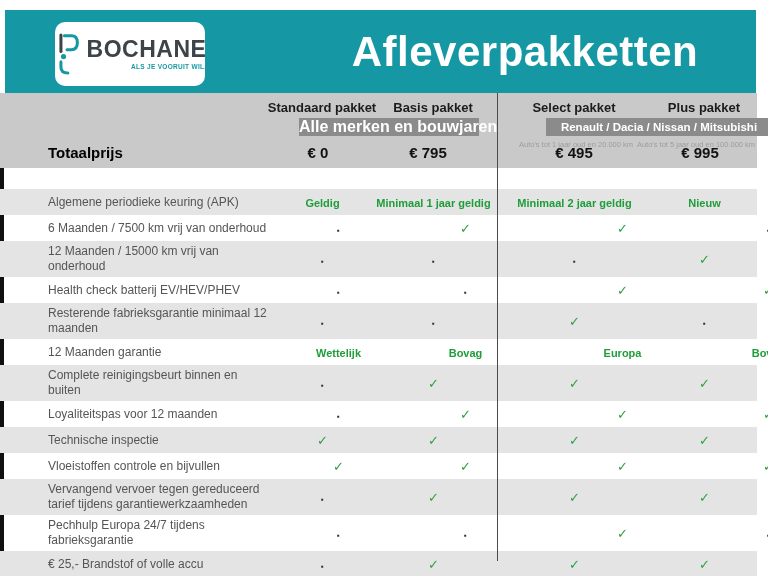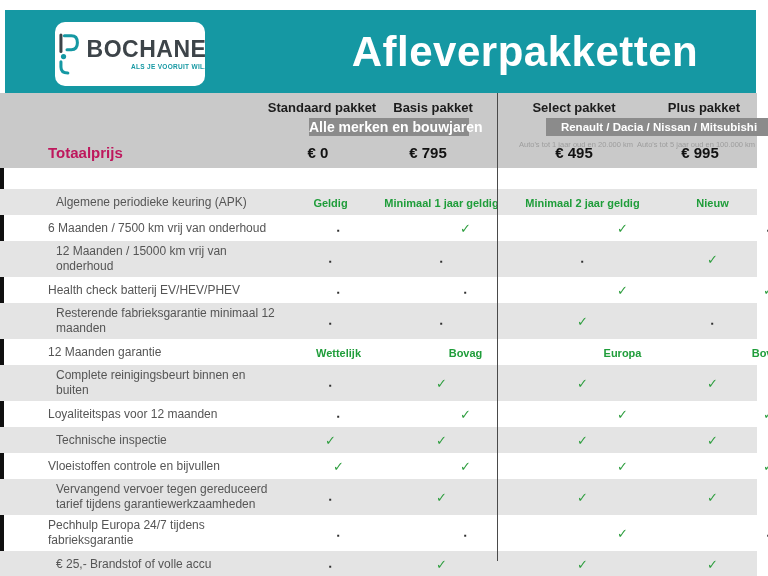--- a/index.html
+++ b/index.html
@@ -15,34 +15,34 @@
   .logo-tagline { font-size:6.5px; font-weight:bold; color:#1598a3; text-align:right; margin-top:2px; letter-spacing:0.3px; }
   .page-title { position:absolute; left:520px; top:50%; transform:translate(-50%,-50%); color:#fff;
                 font-size:42px; font-weight:bold; white-space:nowrap; letter-spacing:0.5px; }
 
   
   .head-band { position:absolute; left:0; top:93px; width:757px; height:75px; background:#c9c9c9; }
   .pkg-name { position:absolute; top:7px; transform:translateX(-50%); font-size:13px; font-weight:bold; color:#1c1c1c; white-space:nowrap; }
   .pkg-1 { left:322px; } .pkg-2 { left:433px; } .pkg-3 { left:574px; } .pkg-4 { left:704px; }
   .group-badge { position:absolute; top:25px; height:18px; transform:translateX(-50%); background:#8b8b8b;
                  color:#fff; font-weight:bold; text-align:center; line-height:18px; white-space:nowrap; }
-  .badge-left  { left:389px; width:160px; font-size:14px; }
+  .badge-left  { left:389px; width:180px; font-size:16px; }
   .badge-right { left:633px; width:226px; font-size:11.5px;margin-left:26px; }
   .pkg-caption { position:absolute; top:47px; transform:translateX(-50%); font-size:7.5px; color:#9d9d9d; white-space:nowrap; }
   .cap-3 { left:576px; } .cap-4 { left:696px; }
-  .total-label { position:absolute; left:48px; bottom:7px; font-size:15px; font-weight:bold; color:#be185d; }
+  .total-label { position:absolute; left:48px; bottom:7px; font-size:15px; font-weight:bold; color:#000000; }
   .pkg-price { position:absolute; bottom:7px; transform:translateX(-50%); font-size:15px; font-weight:bold; color:#111; white-space:nowrap; }
   .pr-1 { left:318px; } .pr-2 { left:428px; } .pr-3 { left:574px; } .pr-4 { left:700px; }
 
   
   .rows { position:absolute; left:0; top:168px; width:757px; }
   .row { display:flex; align-items:center; width:757px; }
   .row.spacer-top { height:21px; background:#fff; box-shadow:inset 4px 0 0 #101010; }
   .feature { min-height:26px; }
-  .feature.gray { background:#e4e4e4;padding-left:8px; }
+  .feature.gray { background:#e4e4e4; }
   .feature.white { background:#ffffff; box-shadow:inset 4px 0 0 #101010;gap:16px; }
   .cell { flex:none; }
   .label-cell { width:275px; padding:3px 6px 3px 48px; font-size:12px; color:#555; line-height:1.25; }
   .val { text-align:center; }
   .c1 { width:95px; } .c2 { width:127px; } .c3 { width:155px; } .c4 { width:105px; }
   .check { color:#2e9e3f; font-size:13px; line-height:1; }
   .dash { color:#2f2f2f; font-size:8px; line-height:1; }
   .text-val { color:#1f9d3a; font-size:11px; font-weight:bold; white-space:nowrap; }
 
   

